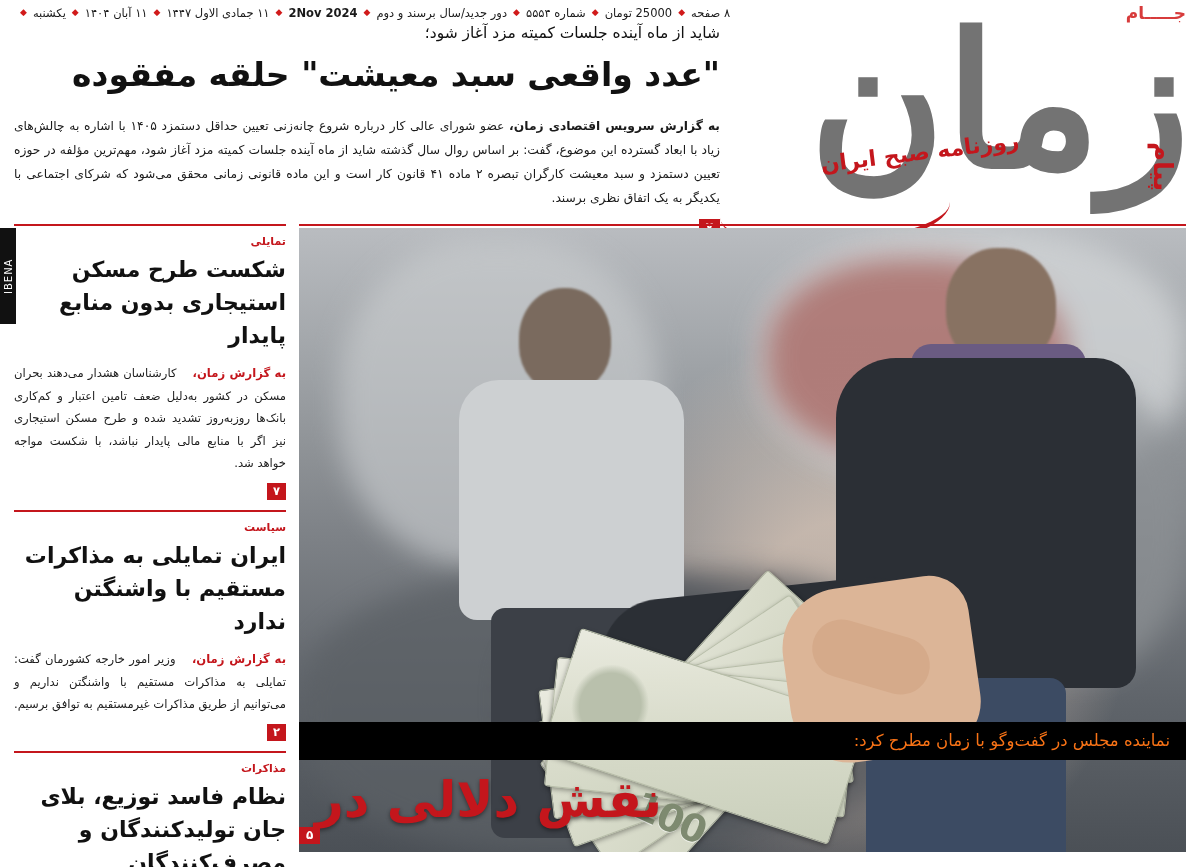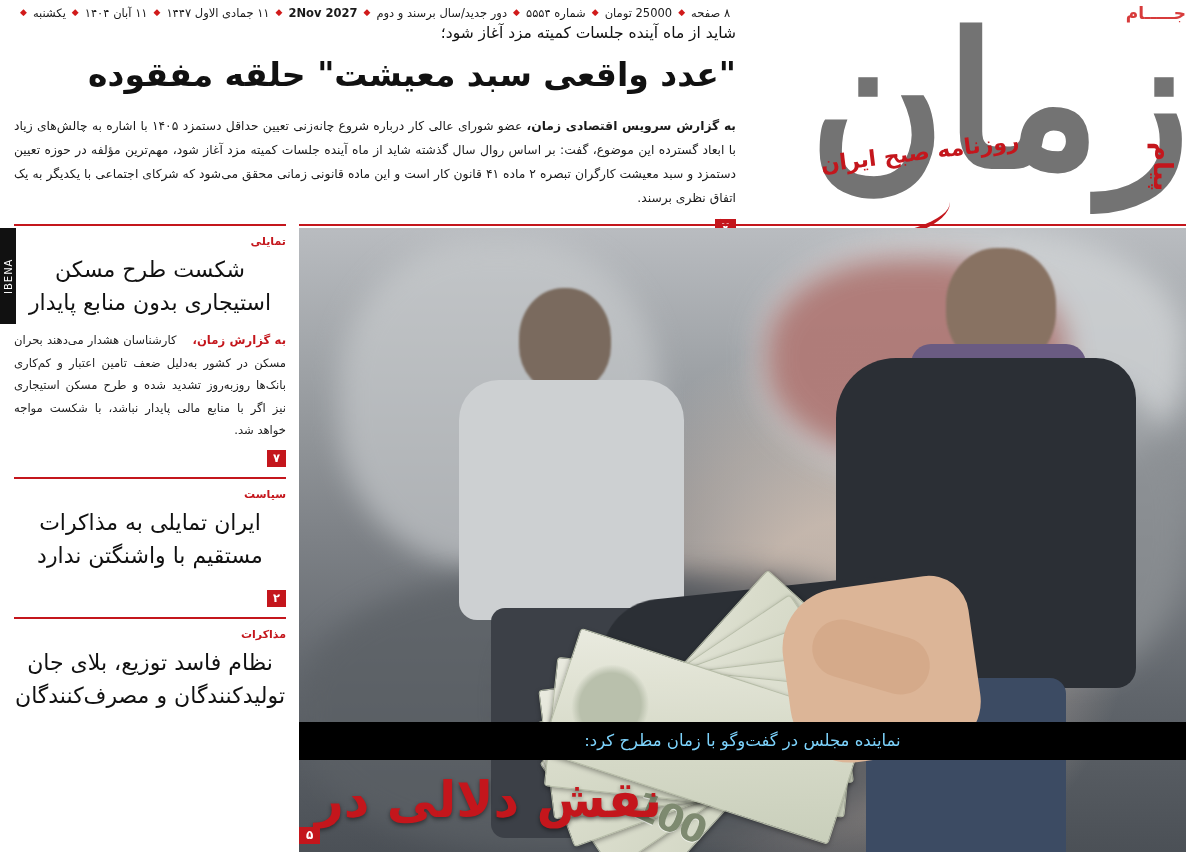--- a/index.html
+++ b/index.html
@@ -110,21 +110,21 @@
     height: 70px;
     border-bottom: 7px solid #c4161c;
     border-radius: 0 0 50% 50%;
     transform: rotate(-4deg);
   }
 
   
   .lead {
     position: absolute;
     top: 24px;
-    right: 464px;
+    right: 480px;
     left: 14px;
     text-align: right;
     direction: rtl;
   }
   .lead .kicker {
     font-size: 15.5px;
     color: #111;
     margin-bottom: 10px;
   }
   .lead h1 {
@@ -256,24 +256,24 @@
   
   .photo-banner {
     position: absolute;
     right: 14px;
     bottom: 15px;
     width: 887px;
     background: transparent;
   }
   .photo-banner .strip {
     background: #000;
-    color: #7dd3fc;
+    color: #f97316;
     font-size: 16.5px;
     padding: 9px 16px 10px;
-    text-align: center;
+    text-align: right;
     direction: rtl;
   }
   .photo-banner .big {
     margin-top: 4px;
     padding: 4px 16px 10px;
     text-align: left;
     direction: rtl;
     color: #c4161c;
     font-size: 50px;
     line-height: 1.28;
@@ -311,24 +311,23 @@
     font-weight: bold;
     background: #fff;
     padding-left: 6px;
     margin-top: -16px;
     position: relative;
     top: -2px;
   }
   .sb-title {
     font-size: 22px;
     line-height: 1.5;
-    font-weight: normal;
+    font-weight: bold;
     color: #111;
     margin: 2px 0 10px;
-    text-align: center;
   }
   .sb-body {
     font-size: 11.6px;
     line-height: 1.95;
     text-align: justify;
     color: #1d1d1d;
   }
   .sb-body .src { color: #c4161c; font-weight: bold; margin-left: 12px; }
   .sb-page {
     display: inline-block;
@@ -346,21 +345,21 @@
 <div class="page">
 
   <div class="topbar">
     <span class="dia">◆</span>
     <span class="seg">یکشنبه</span>
     <span class="dia">◆</span>
     <span class="seg">۱۱ آبان ۱۴۰۴</span>
     <span class="dia">◆</span>
     <span class="seg">۱۱ جمادی الاول ۱۴۴۷</span>
     <span class="dia">◆</span>
-    <span class="seg en">2Nov 2027</span>
+    <span class="seg en">2Nov 2024</span>
     <span class="dia">◆</span>
     <span class="seg">دور جدید/سال برسند و دوم</span>
     <span class="dia">◆</span>
     <span class="seg">شماره ۵۵۵۴</span>
     <span class="dia">◆</span>
     <span class="seg">25000 تومان</span>
     <span class="dia">◆</span>
     <span class="seg">۸ صفحه</span>
     <span class="topbar-spacer"></span>
     <span class="logo-word">جـــــام</span>
@@ -445,20 +444,23 @@
       <div class="sb-body">
         <span class="src">به گزارش زمان،</span><span> کارشناسان هشدار می‌دهند بحران مسکن در کشور به‌دلیل ضعف تامین اعتبار و کم‌کاری بانک‌ها روزبه‌روز تشدید شده و طرح مسکن استیجاری نیز اگر با منابع مالی پایدار نباشد، با شکست مواجه خواهد شد.</span>
       </div>
       <div class="sb-page">۷</div>
     </div>
 
     <div class="sb-rule"></div>
     <div class="sb-item">
       <div class="sb-cat">سیاست</div>
       <div class="sb-title">ایران تمایلی به مذاکرات مستقیم با واشنگتن ندارد</div>
+      <div class="sb-body">
+        <span class="src">به گزارش زمان،</span><span> وزیر امور خارجه کشورمان گفت: تمایلی به مذاکرات مستقیم با واشنگتن نداریم و می‌توانیم از طریق مذاکرات غیرمستقیم به توافق برسیم.</span>
+      </div>
       <div class="sb-page">۲</div>
     </div>
 
     <div class="sb-rule"></div>
     <div class="sb-item">
       <div class="sb-cat">مذاکرات</div>
       <div class="sb-title">نظام فاسد توزیع، بلای جان تولیدکنندگان و مصرف‌کنندگان</div>
       
       
     </div>

